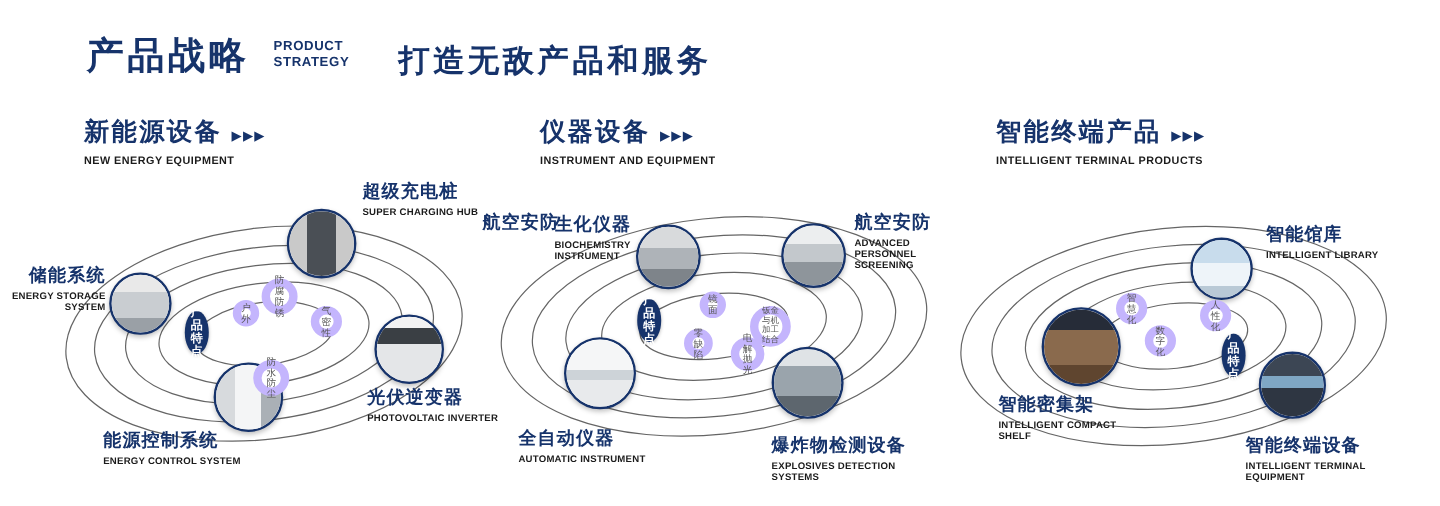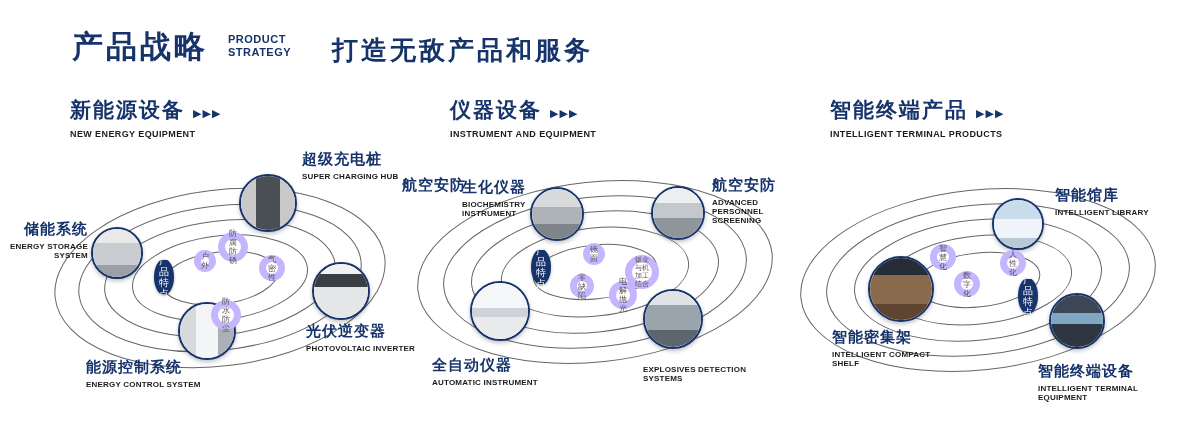--- a/index.html
+++ b/index.html
@@ -36,21 +36,21 @@
   .ph-shelf     { background:linear-gradient(180deg,#262c38 0 28%,#8a6a4d 28% 75%,#5f452f 75%); }
   .ph-kiosk     { background:linear-gradient(180deg,#3c4654 0 35%,#7fa7c4 35% 55%,#2e3642 55%); }
 
   
   .plabel { position:absolute; color:#16336b; }
   .plabel .zh { font-size:15px; font-weight:bold; letter-spacing:1px; }
   .plabel .en { font-size:8px; font-weight:bold; color:#1b1b1b; letter-spacing:0.2px; line-height:9px; margin-top:3px; }
 
   
   .badge { position:absolute; width:20px; height:36px; border-radius:50%; background:#16336b; color:#ffffff;
-           font-size:10px; font-weight:normal; line-height:11px; display:flex; align-items:center; justify-content:center;
+           font-size:10px; font-weight:bold; line-height:11px; display:flex; align-items:center; justify-content:center;
            text-align:center; padding:5px; box-shadow:0 1px 3px rgba(0,0,0,0.3); }
 
   
   .bubble { position:absolute; border:7px solid #c4b5fd; border-radius:50%; background:#ffffff; color:#555555;
             font-size:8px; line-height:9px; display:flex; align-items:center; justify-content:center;
             text-align:center; padding:2px; }
 </style>
 </head>
 <body>
 
@@ -152,20 +152,21 @@
   </div>
   <div class="plabel" style="left:712px;top:176px;width:92px;">
     <div class="zh">航空安防</div>
     <div class="en">ADVANCED PERSONNEL SCREENING</div>
   </div>
   <div class="plabel" style="left:432px;top:356px;width:110px;">
     <div class="zh">全自动仪器</div>
     <div class="en">AUTOMATIC INSTRUMENT</div>
   </div>
   <div class="plabel" style="left:643px;top:362px;width:130px;">
+    <div class="zh">爆炸物检测设备</div>
     <div class="en">EXPLOSIVES DETECTION SYSTEMS</div>
   </div>
 
   <div class="badge" style="left:531px;top:249px;">产品特点</div>
   <div class="bubble" style="left:583px;top:243px;width:22px;height:22px;">镜面</div>
   <div class="bubble" style="left:609px;top:233px;width:28px;height:28px;margin-top:48px;">电解抛光</div>
   <div class="bubble" style="left:570px;top:274px;width:24px;height:24px;">零缺陷</div>
   <div class="bubble" style="left:625px;top:255px;width:34px;height:34px;font-size:7px;line-height:8px;">钣金与机加工结合</div>
 
   <div class="sec-head" style="left:830px;top:96px;">

